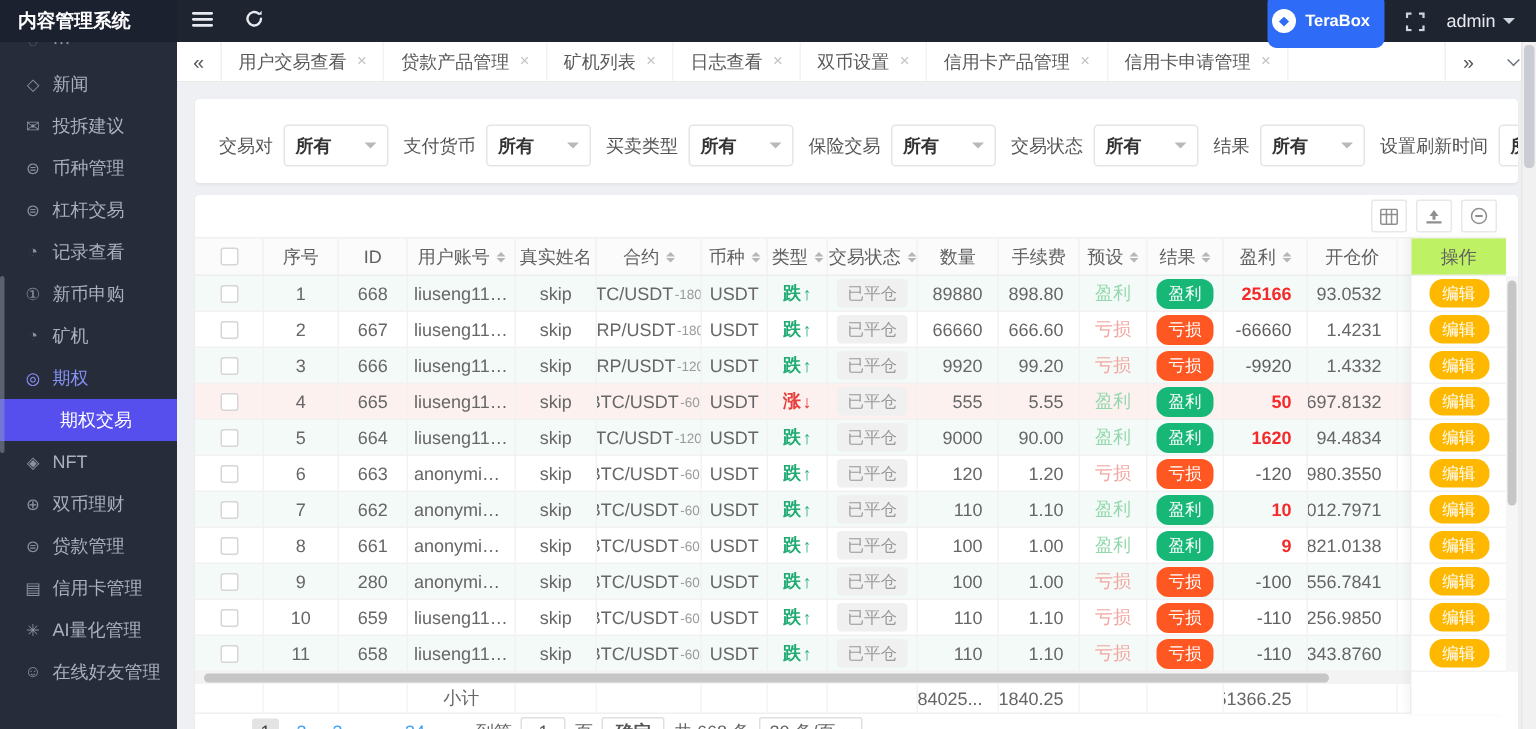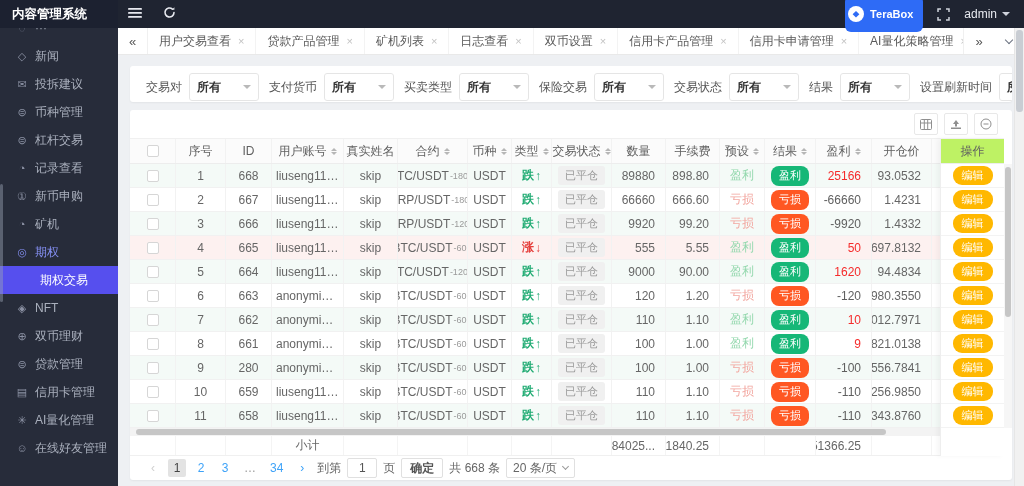--- a/index.html
+++ b/index.html
@@ -34,21 +34,21 @@
   .tab { display:flex; align-items:center; gap:7px; padding:0 11px; border-right:1px solid #f3f3f3; color:#595959; cursor:pointer; white-space:nowrap; font-size:12px; }
   .tab .x { color:#c2c2c2; font-size:11px; }
   .tabs-right { flex:0 0 auto; display:flex; border-left:1px solid #f0f0f0; }
   .chev { width:6px; height:6px; border-right:1.4px solid #6b7280; border-bottom:1.4px solid #6b7280; transform:rotate(45deg); display:inline-block; margin-top:-3px; }
 
   
   .content { position:absolute; top:55px; left:118px; right:0; bottom:0; padding:11px 12px 0 12px; background:#eef0f3; }
   .card { background:#fff; border-radius:3px; box-shadow:0 1px 2px rgba(0,0,0,.05); }
 
   
-  .filter-card { height:36px; display:flex; align-items:center; padding:6px 6px 0 16px; gap:10px; margin-bottom:8px; overflow:hidden; }
+  .filter-card { height:56px; display:flex; align-items:center; padding:6px 6px 0 16px; gap:10px; margin-bottom:8px; overflow:hidden; }
   .f-item { display:flex; align-items:center; gap:7px; flex:0 0 auto; }
   .f-label { color:#555; white-space:nowrap; }
   .f-select { width:70px; height:28px; border:1px solid #e5e5e5; border-radius:3px; background:#fff; display:flex; align-items:center; justify-content:space-between; padding:0 7px; cursor:pointer; }
   .f-select .val { color:#333; font-weight:bold; font-size:12px;text-align:right; }
   .f-select .caret-dn { border-top-color:#b9b9b9; }
 
   
   .table-card { position:relative; overflow:hidden; }
   .tcard-toolbar { height:28px; display:flex; align-items:center; justify-content:flex-end; gap:6px; padding:0 14px; }
   .tool-btn { width:24px; height:22px; border:1px solid #e8e8e8; border-radius:2px; background:#fff; display:flex; align-items:center; justify-content:center; cursor:pointer; }
@@ -73,21 +73,21 @@
   .small-suffix { font-size:9px; color:#9a9a9a; margin-left:1px; }
   .type { font-weight:bold; display:inline-flex; align-items:center; gap:1px; }
   .type.up { color:#1fab72; }
   .type.down { color:#e5413e; }
   .tag { background:#f0f0f0; color:#999; border-radius:3px; padding:2px 7px; font-size:11px; }
   .preset-win { color:#93d8ad; }
   .preset-loss { color:#f2a7a0; }
   .badge { color:#fff; border-radius:8px; padding:2.5px 8px; font-size:11px; }
   .badge.win { background:#16b777; }
   .badge.loss { background:#ff5722; }
-  .profit-pos { color:#f52b2b; font-weight:normal; }
+  .profit-pos { color:#f52b2b; font-weight:bold; }
   .profit-neg { color:#5f5f5f; }
 
   .hscroll { height:8px; background:#f3f3f3; position:relative; }
   .hscroll .thumb { position:absolute; left:6px; top:1px; height:6px; width:86%; background:#c6c6c6; border-radius:3px; cursor:pointer; }
   .subtotal-row { height:20px; background:#fff; border-bottom:1px solid #f0f0f0; color:#666; }
   .subtotal-row .cell { border-right:1px solid #f4f4f4; }
 
   .tbl-fixed { position:absolute; top:0; right:8px; width:64px; bottom:0; background:#fff; border-left:1px solid #eee; box-shadow:-3px 0 5px rgba(0,0,0,.04); z-index:5; }
   .fx-hd { height:26px; background:#bef264; border-top:1px solid #f0f0f0; border-bottom:1px solid #ededed; display:flex; align-items:center; justify-content:center; color:#606060; }
   .fx-cell { height:24px; border-bottom:1px solid #f3f3f3; display:flex; align-items:center; justify-content:center; }
@@ -257,24 +257,20 @@
         <div class="tab">
           <span>双币设置</span>
           <span class="x">×</span>
         </div>
         <div class="tab">
           <span>信用卡产品管理</span>
           <span class="x">×</span>
         </div>
         <div class="tab">
           <span>信用卡申请管理</span>
-          <span class="x">×</span>
-        </div>
-        <div class="tab">
-          <span>AI量化策略管理</span>
           <span class="x">×</span>
         </div>
       </div>
     <div class="tabs-right">
       <div class="tabs-btn">
           <span>»</span>
         </div>
       <div class="tabs-btn">
           <i class="chev"></i>
         </div>

